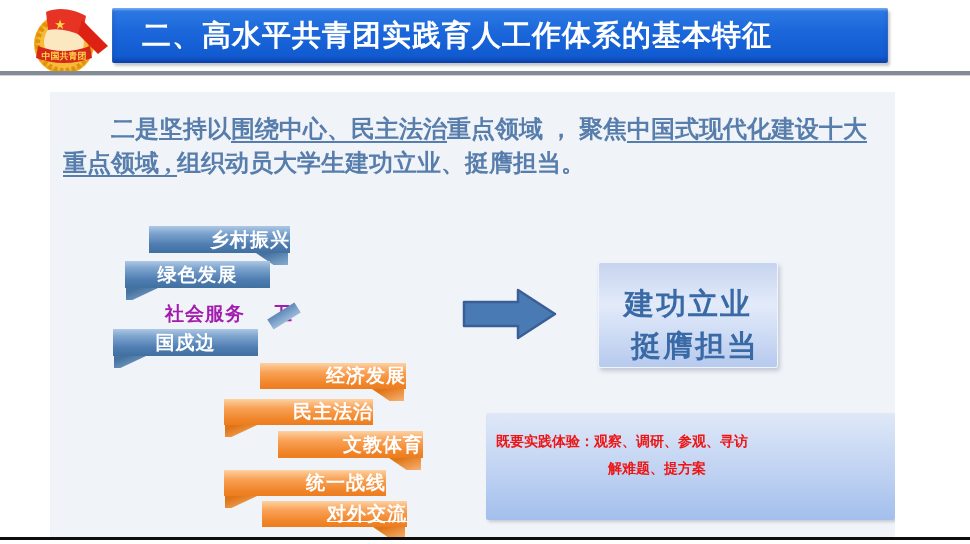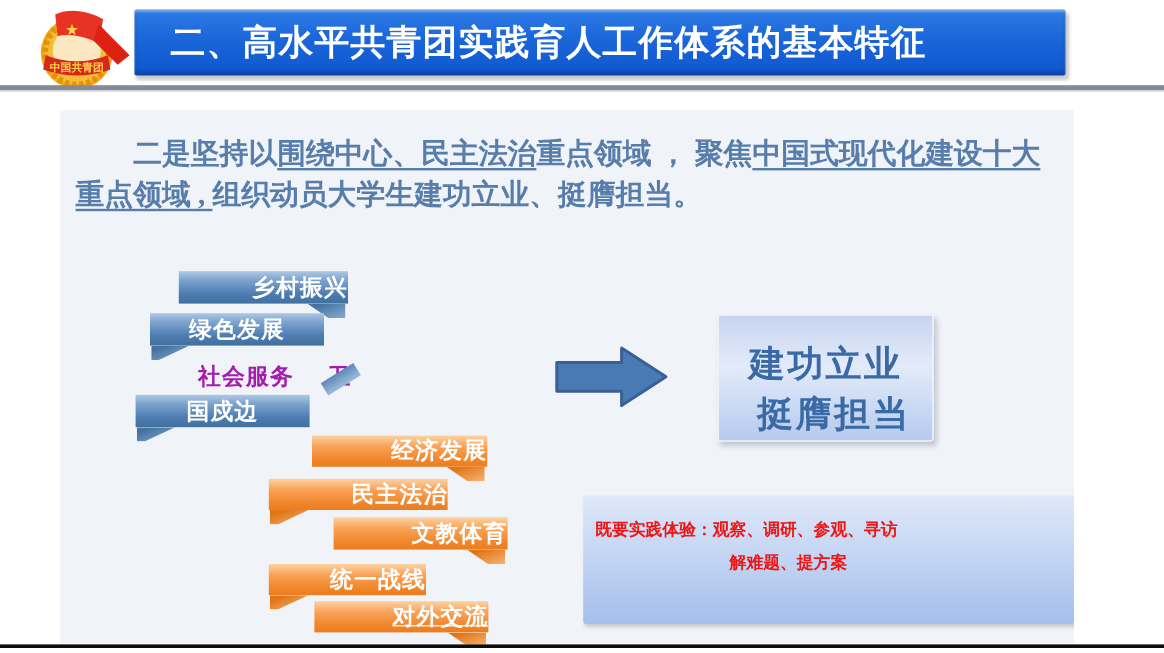--- a/index.html
+++ b/index.html
@@ -41,21 +41,21 @@
 
   .ghost-row{position:absolute;left:115px;top:209px;display:flex;align-items:center;
              color:#a21caf;font-size:19px;font-weight:bold;letter-spacing:1px;}
   .ghost-stray{margin-left:28px;}
   .ghost-fold{position:absolute;left:218px;top:218px;width:32px;height:12px;
               background:linear-gradient(180deg,#5d88b8,#9dbbda);transform:rotate(-32deg);}
 
   #ro1{left:210px;top:271px;width:146px;height:26px;}
   #ro2{left:174px;top:307px;width:149px;height:26px;}
   #ro3{left:212px;top:339px;width:145px;height:27px;margin-left:16px;}
-  #ro4{left:174px;top:378px;width:131px;height:26px;}
+  #ro4{left:174px;top:378px;width:162px;height:26px;}
   #ro5{left:212px;top:409px;width:145px;height:26px;text-decoration:underline;}
 
   
   .big-arrow{position:absolute;left:412px;top:195px;width:96px;height:54px;}
   .result-box{position:absolute;left:548px;top:170px;width:180px;height:106px;
               background:linear-gradient(180deg,#c7d4ef 0%,#e3ebfa 40%,#b6caee 100%);
               border:1px solid #eef3fc;border-radius:3px;box-sizing:border-box;
               box-shadow:2px 3px 4px rgba(110,120,145,.35);
               display:flex;flex-direction:column;justify-content:flex-end;align-items:center;}
   .result-line{color:#3a6aa6;font-size:30px;font-weight:bold;line-height:42px;letter-spacing:2px;}

